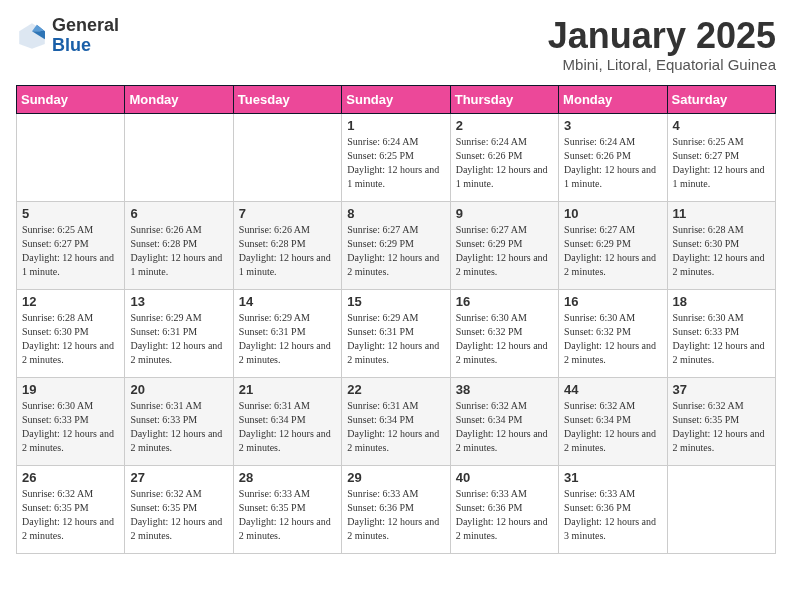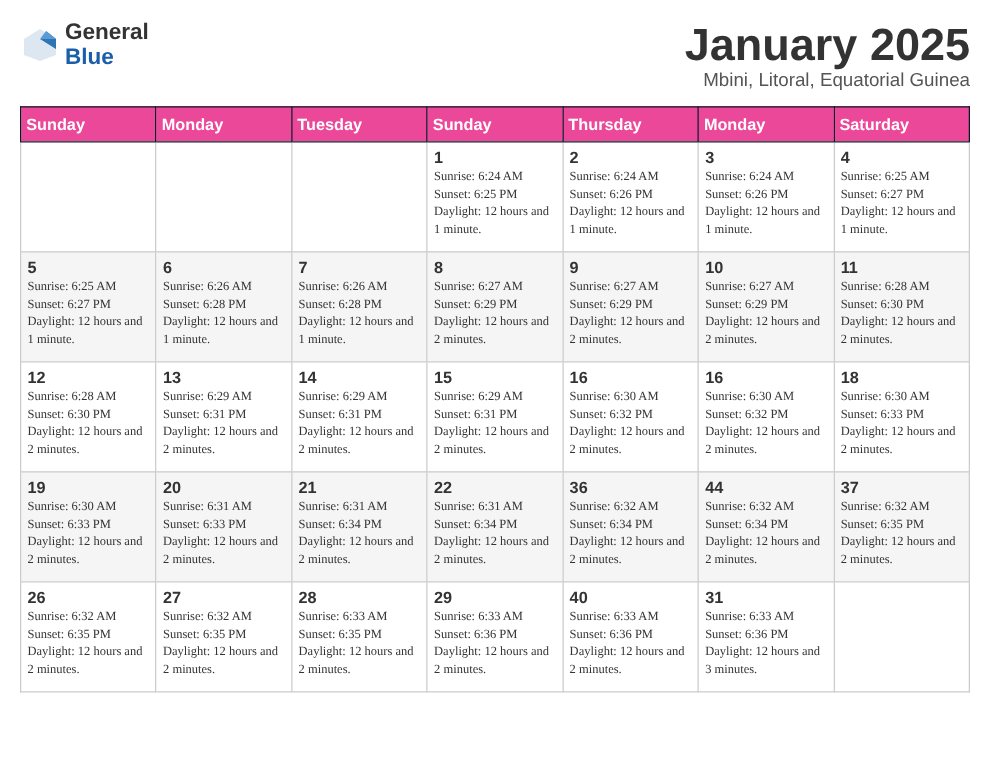--- a/index.html
+++ b/index.html
@@ -267,21 +267,21 @@
 Sunset: 6:34 PM
 Daylight: 12 hours and 2 minutes.</div>
         </td>
         <td>
           <span class="day-num">22</span>
           <div class="day-info" style="white-space: pre-line;">Sunrise: 6:31 AM
 Sunset: 6:34 PM
 Daylight: 12 hours and 2 minutes.</div>
         </td>
         <td>
-          <span class="day-num">36</span>
+          <span class="day-num">38</span>
           <div class="day-info" style="white-space: pre-line;">Sunrise: 6:32 AM
 Sunset: 6:34 PM
 Daylight: 12 hours and 2 minutes.</div>
         </td>
         <td>
           <span class="day-num">44</span>
           <div class="day-info" style="white-space: pre-line;">Sunrise: 6:32 AM
 Sunset: 6:34 PM
 Daylight: 12 hours and 2 minutes.</div>
         </td>

